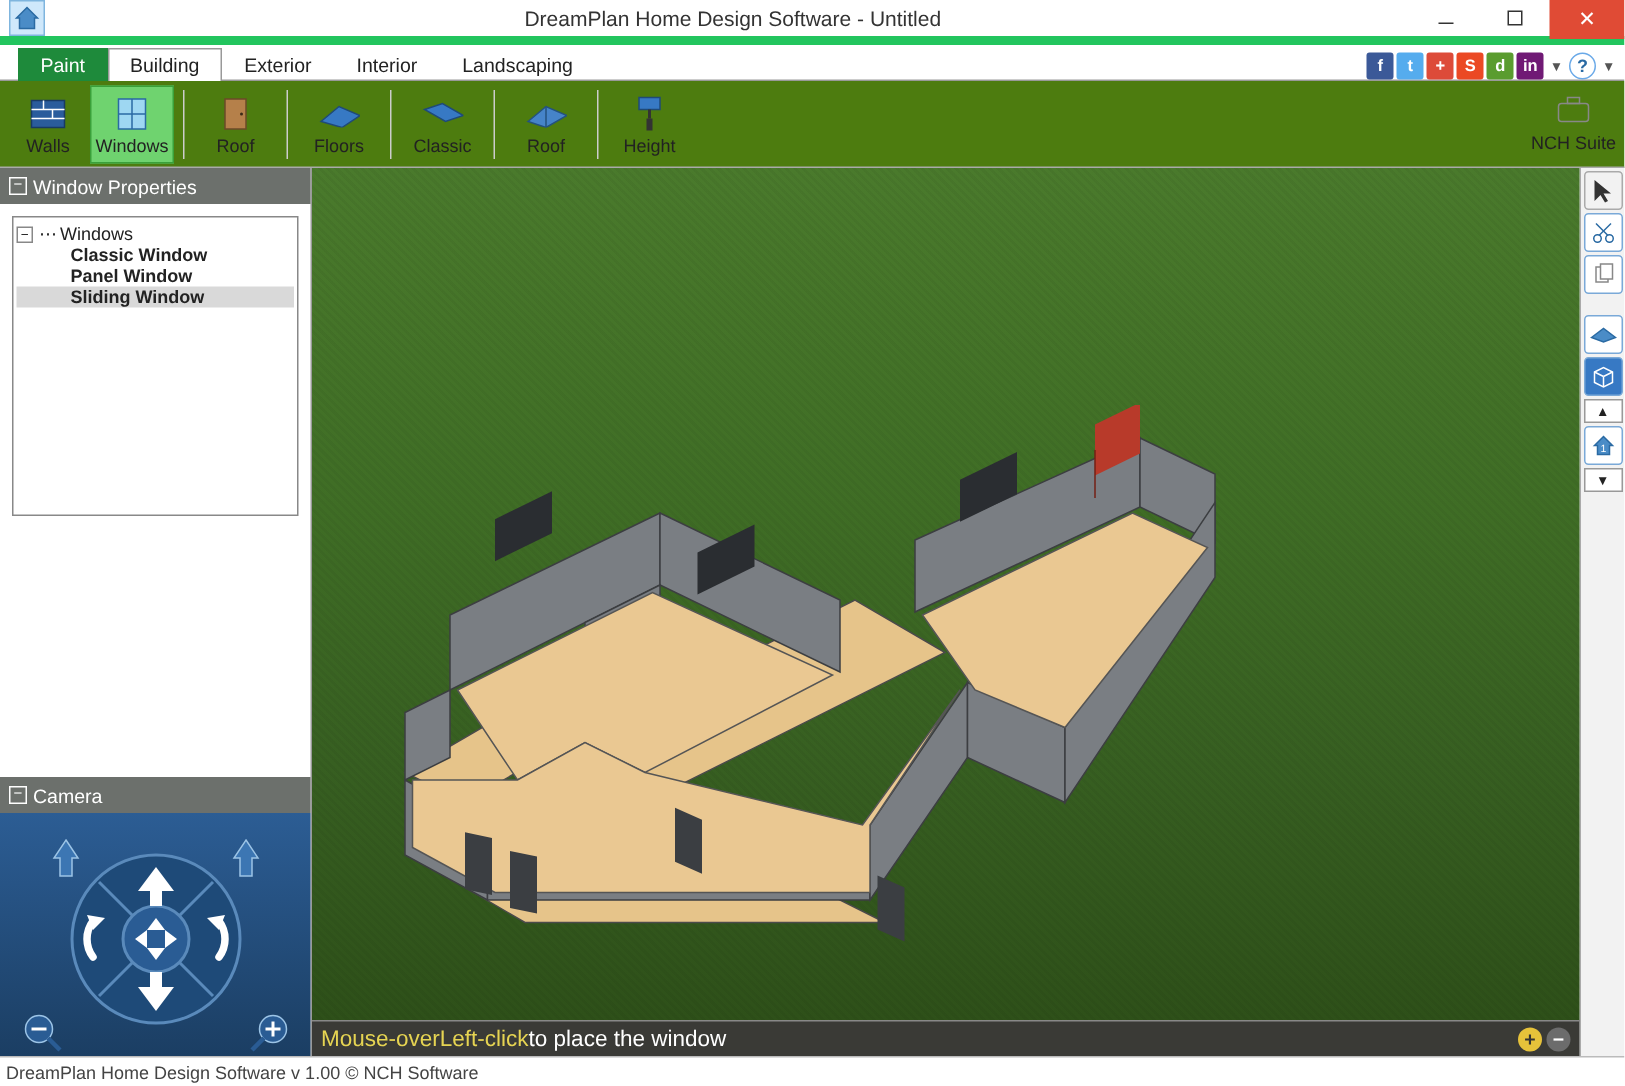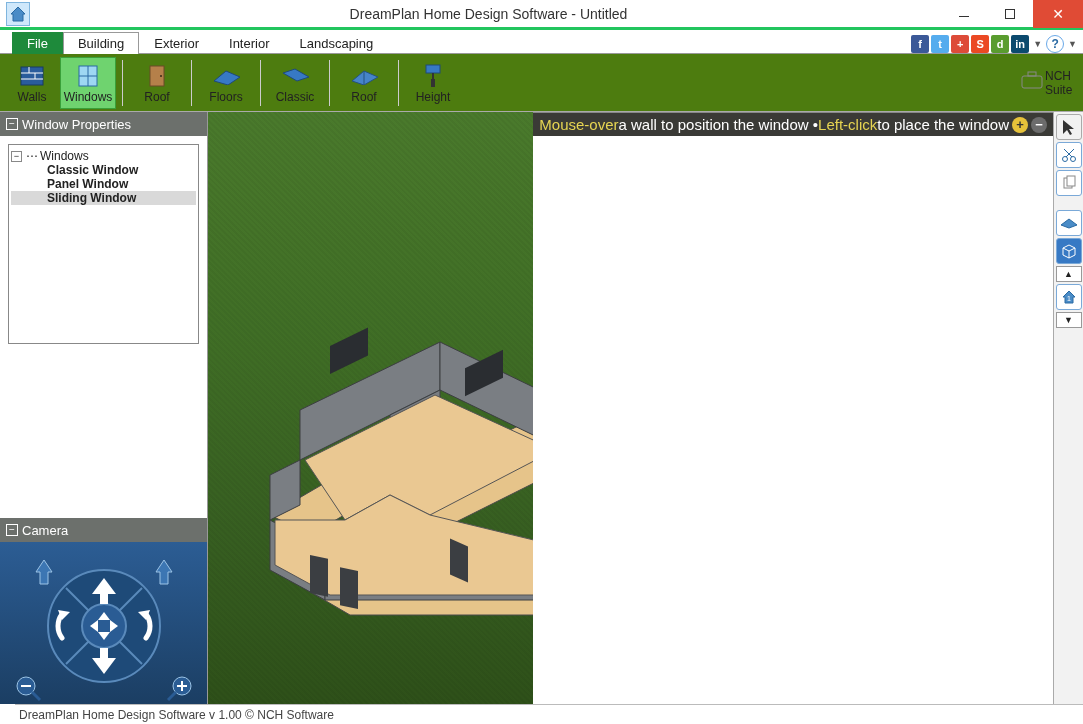--- a/index.html
+++ b/index.html
@@ -1,19 +1,19 @@
 <!DOCTYPE html>
 <html><head>
 <meta charset="utf-8">
 <style>
   * { box-sizing: border-box; margin: 0; padding: 0; font-family: "Segoe UI", Tahoma, sans-serif; }
   body { background: #fff; width: 1083px; height: 724px; overflow: hidden; font-size: 13px; color: #222; }
 
   
-  .titlebar { height: 30px; background: #fff; display: flex; align-items: center; border-bottom: 3px solid #22c55e; }
+  .titlebar { height: 30px; background: #fff; display: flex; align-items: center; border-bottom: 6px solid #22c55e; }
   .titlebar .app-icon { width: 24px; height: 24px; margin: 0 6px; background: #cfe8fb; border: 1px solid #7fb5de; display:flex; align-items:center; justify-content:center; color:#2a6aa3; font-size:16px; }
   .titlebar .title { flex: 1; text-align: center; font-size: 14px; color: #333; }
   .titlebar .win-controls { display: flex; }
   .titlebar .win-btn { width: 46px; height: 28px; display: flex; align-items: center; justify-content: center; font-size: 14px; color: #333; }
   .titlebar .win-btn.close { background: #e04b35; color: #fff; width: 50px; }
   .titlebar .win-btn .sq { width: 10px; height: 10px; border: 1px solid #333; }
 
   
   .tabstrip { height: 24px; background: #fff; border-bottom: 1px solid #999; display: flex; align-items: flex-end; }
   .tabstrip .tab { padding: 3px 14px; font-size: 13px; border: 1px solid transparent; border-bottom: none; position: relative; top: 1px; }
@@ -26,21 +26,21 @@
   .tabstrip .dd { font-size:9px; color:#555; padding:0 2px; }
 
   
   .ribbon { height: 58px; background: #4d7c0f; border-bottom: 1px solid #aaa; display: flex; align-items: center; padding: 0 4px; }
   .ribbon-group { display: flex; align-items: center; }
   .ribbon-btn { width: 56px; height: 52px; display: flex; flex-direction: column; align-items: center; justify-content: center; border: 1px solid transparent; font-size: 12px; }
   .ribbon-btn.active { background: #6fd36f; border: 1px solid #3aa03a; }
   .ribbon-btn .icn { width: 28px; height: 28px; display: flex; align-items: center; justify-content: center; }
   .ribbon-sep { width: 1px; height: 46px; background: #ccc; margin: 0 6px; }
   .ribbon .spacer { flex: 1; }
-  .ribbon .suite { width: 60px; height: 52px; display:flex; flex-direction:row; align-items:center; justify-content:center; font-size:12px; }
+  .ribbon .suite { width: 60px; height: 52px; display:flex; flex-direction:column; align-items:center; justify-content:center; font-size:12px; }
 
   
   .workarea { display: flex; height: calc(724px - 30px - 24px - 58px - 20px); }
   .sidebar { width: 208px; display: flex; flex-direction: column; background: #fff; border-right: 1px solid #999; }
 
   .panel-title { height: 24px; background: #6c706c; color: #fff; font-size: 13px; display: flex; align-items: center; padding: 0 6px; gap: 4px; }
   .panel-title .pm { width: 12px; height: 12px; border: 1px solid #fff; background:#6c706c; display:flex; align-items:center; justify-content:center; font-size:10px; line-height:1; }
 
   .tree-box { margin: 8px; height: 200px; border: 1px solid #888; padding: 4px 2px; font-size: 12px; overflow: hidden; }
   .tree-box .tree-root { display:flex; align-items:center; gap:2px; }
@@ -55,38 +55,38 @@
   .sliders .slrow .track .line { position:absolute; top:6px; left:0; right:0; height:2px; background:#999; }
   .sliders .slrow .track .thumb { position:absolute; top:1px; width:10px; height:12px; background:#fff; border:1px solid #666; border-radius:2px; }
 
   .sidebar .flex-spacer { flex: 1; }
 
   .camera-panel { height: 186px; }
   .camera-body { height: 162px; background: linear-gradient(#2c5d94, #1b3e63); position: relative; display:flex; align-items:center; justify-content:center; }
   .camera-body svg { max-width: 100%; }
 
   
-  .viewport-container { flex:1; display:flex; flex-direction:row; position:relative; }
+  .viewport-container { flex:1; display:flex; flex-direction:column; position:relative; }
   .viewport { flex: 1; background:
     repeating-linear-gradient(45deg, rgba(0,0,0,0.04) 0 2px, transparent 2px 4px),
     linear-gradient(#4a7a2c, #3f6d25 40%, #375f21 70%, #2e5019);
     position: relative; overflow: hidden; }
   .hintbar { height: 24px; background: #3a3a36; color: #fff; font-size: 15px; display:flex; align-items:center; padding: 0 6px; border-top:1px solid #888; }
   .hintbar .hl { color: #e6d452; }
   .hintbar .spacer { flex:1; }
   .hintbar .zoom-btn { width:16px; height:16px; border-radius:50%; display:flex; align-items:center; justify-content:center; font-weight:bold; font-size:13px; margin-left:3px; }
 
   
   .toolrail { width: 30px; background: #f2f2f2; border-left: 1px solid #aaa; display: flex; flex-direction: column; align-items: center; padding-top: 2px; gap: 2px; }
   .toolrail .tool { width: 26px; height: 26px; background: #fff; border: 1px solid #7aa9d8; border-radius: 3px; display:flex; align-items:center; justify-content:center; color:#2a6aa3; font-size:14px; }
   .toolrail .arrow-btn { width:26px; height:16px; background:#fff; border:1px solid #999; display:flex; align-items:center; justify-content:center; font-size:9px; }
   .toolrail .plain { border:none; background:transparent; height:26px; }
 
   
-  .statusbar { height: 20px; background: #fff; border-top: 1px solid #bbb; font-size: 12px; color: #444; display:flex; align-items:center; padding: 0 4px; margin-left: 15px; }
+  .statusbar { height: 20px; background: #fff; border-top: 1px solid #bbb; font-size: 12px; color: #444; display:flex; align-items:center; padding: 0 4px; }
 
   
   .floorplan { position:absolute; left:32px; top:158px; transform: scale(1); }
 </style>
 </head>
 <body>
 
 <div class="titlebar">
   <div class="app-icon">
     <svg width="18" height="18" viewBox="0 0 18 18">
@@ -99,33 +99,33 @@
         <div style="width:10px;height:1px;background:#333;margin-top:6px;"></div>
       </div>
     <div class="win-btn">
         <div class="sq"></div>
       </div>
     <div class="win-btn close">✕</div>
   </div>
 </div>
 
 <div class="tabstrip">
-  <div class="tab file">File</div>
+  <div class="tab file">Paint</div>
   <div class="tab active">Building</div>
   <div class="tab">Exterior</div>
   <div class="tab">Interior</div>
   <div class="tab">Landscaping</div>
   <div class="spacer"></div>
   <div class="social">
     <div class="s-icon" style="background:#3b5998">f</div>
     <div class="s-icon" style="background:#55acee">t</div>
     <div class="s-icon" style="background:#dd4b39">+</div>
     <div class="s-icon" style="background:#eb4924">S</div>
     <div class="s-icon" style="background:#5a9c2f">d</div>
-    <div class="s-icon" style="background:#0c4a6e">in</div>
+    <div class="s-icon" style="background:#701a75">in</div>
     <div class="dd">▼</div>
     <div class="help">?</div>
     <div class="dd">▼</div>
   </div>
 </div>
 
 <div class="ribbon">
   <div class="ribbon-group">
     <div class="ribbon-btn">
       <div class="icn">
@@ -335,21 +335,20 @@
         <g fill="#3b3e42">
           <rect x="70" y="270" width="18" height="38" transform="skewY(12)"></rect>
           <rect x="100" y="276" width="18" height="38" transform="skewY(12)"></rect>
           <rect x="210" y="175" width="18" height="36" transform="skewY(24)"></rect>
           <rect x="345" y="160" width="18" height="36" transform="skewY(24)"></rect>
         </g>
       </svg>
     </div>
     <div class="hintbar">
       <span class="hl">Mouse-over</span>
-      <span> a wall to position the window • </span>
       <span class="hl">Left-click</span>
       <span> to place the window</span>
       <div class="spacer"></div>
       <div class="zoom-btn" style="background:#e6c23a;color:#333">+</div>
       <div class="zoom-btn" style="background:#6c6c6c;color:#fff">−</div>
     </div>
   </div>
 
   <div class="toolrail">
     <div class="tool plain" style="border:1px solid #aaa">

